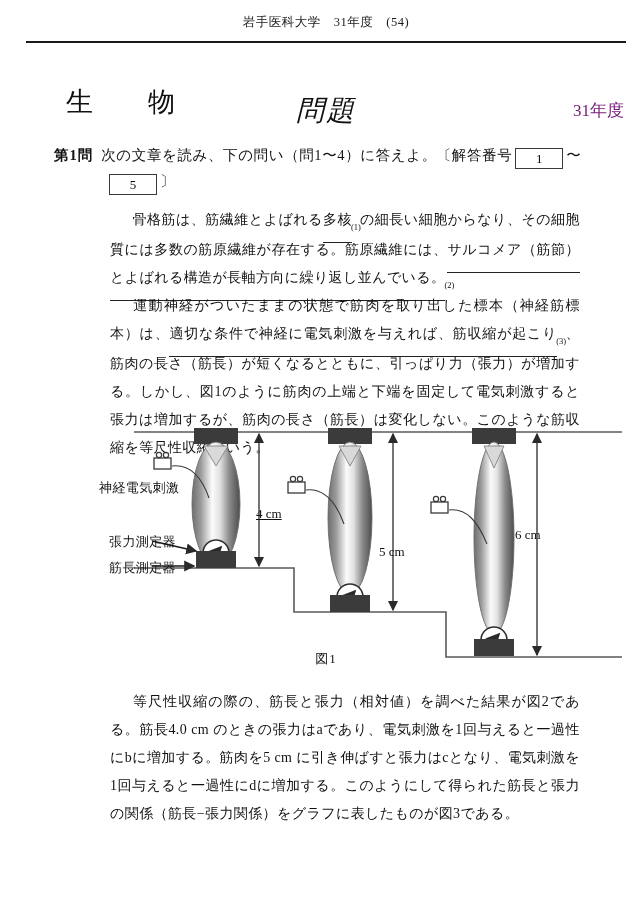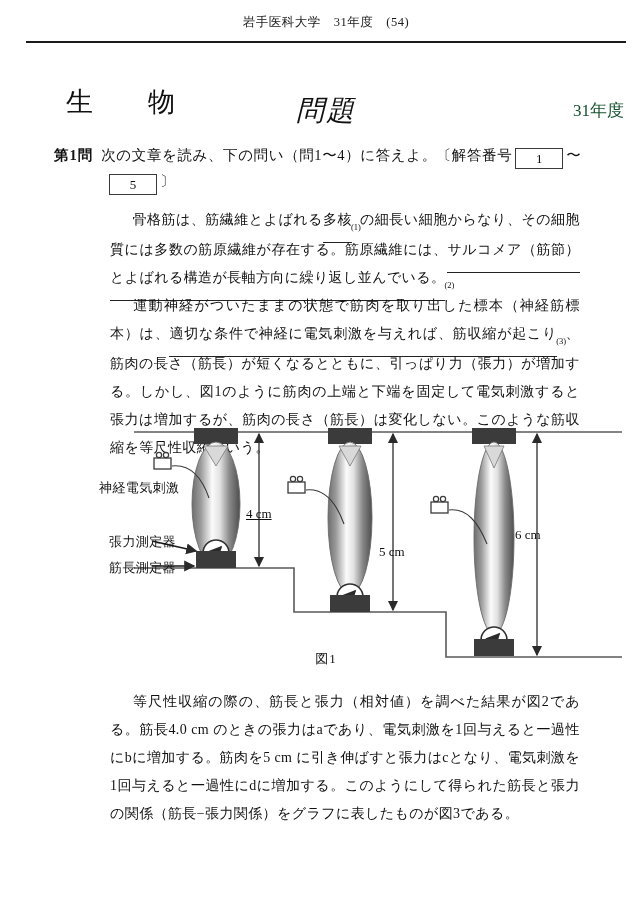--- a/index.html
+++ b/index.html
@@ -31,21 +31,21 @@
   .paper-title{
     position:absolute;top:92px;left:0;width:640px;text-align:center;
     font-size:28px;letter-spacing:2px;color:#111;font-style:italic;
   }
   .paper-sub{
     position:absolute;top:123px;left:0;width:640px;text-align:center;
     font-size:12px;letter-spacing:.5px;color:#111;
   }
   .year-right{
     position:absolute;top:99px;right:22px;
-    font-size:17px;color:#14532d;
+    font-size:17px;color:#701a75;
   }
 
   
   .qhead{
     position:absolute;top:144px;left:48px;width:560px;
     font-size:14.5px;line-height:1.55;color:#111;
   }
   .qhead .qno{font-weight:700;letter-spacing:1px;margin-right:8px;}
   .qhead .body{letter-spacing:.6px;}
   .numbox{
@@ -86,21 +86,21 @@
   .fig-label{
     position:absolute;font-size:13px;letter-spacing:.4px;color:#111;
     white-space:nowrap;
   }
   #lbl-stim{top:479px;left:93px;}
   #lbl-tension{top:533px;left:103px;}
   #lbl-length{top:559px;left:103px;}
   .dim-label{
     position:absolute;font-size:13px;color:#111;font-family:"Liberation Serif",serif;
   }
-  #dim4{top:506px;left:240px;text-decoration:underline;}
+  #dim4{top:506px;left:250px;text-decoration:underline;}
   #dim5{top:544px;left:373px;}
   #dim6{top:527px;left:509px;}
 </style>
 </head>
 <body>
 
 <div class="page">
 
   <div class="running-head">岩手医科大学　31年度　(54)</div>
   <div class="rule"></div>

